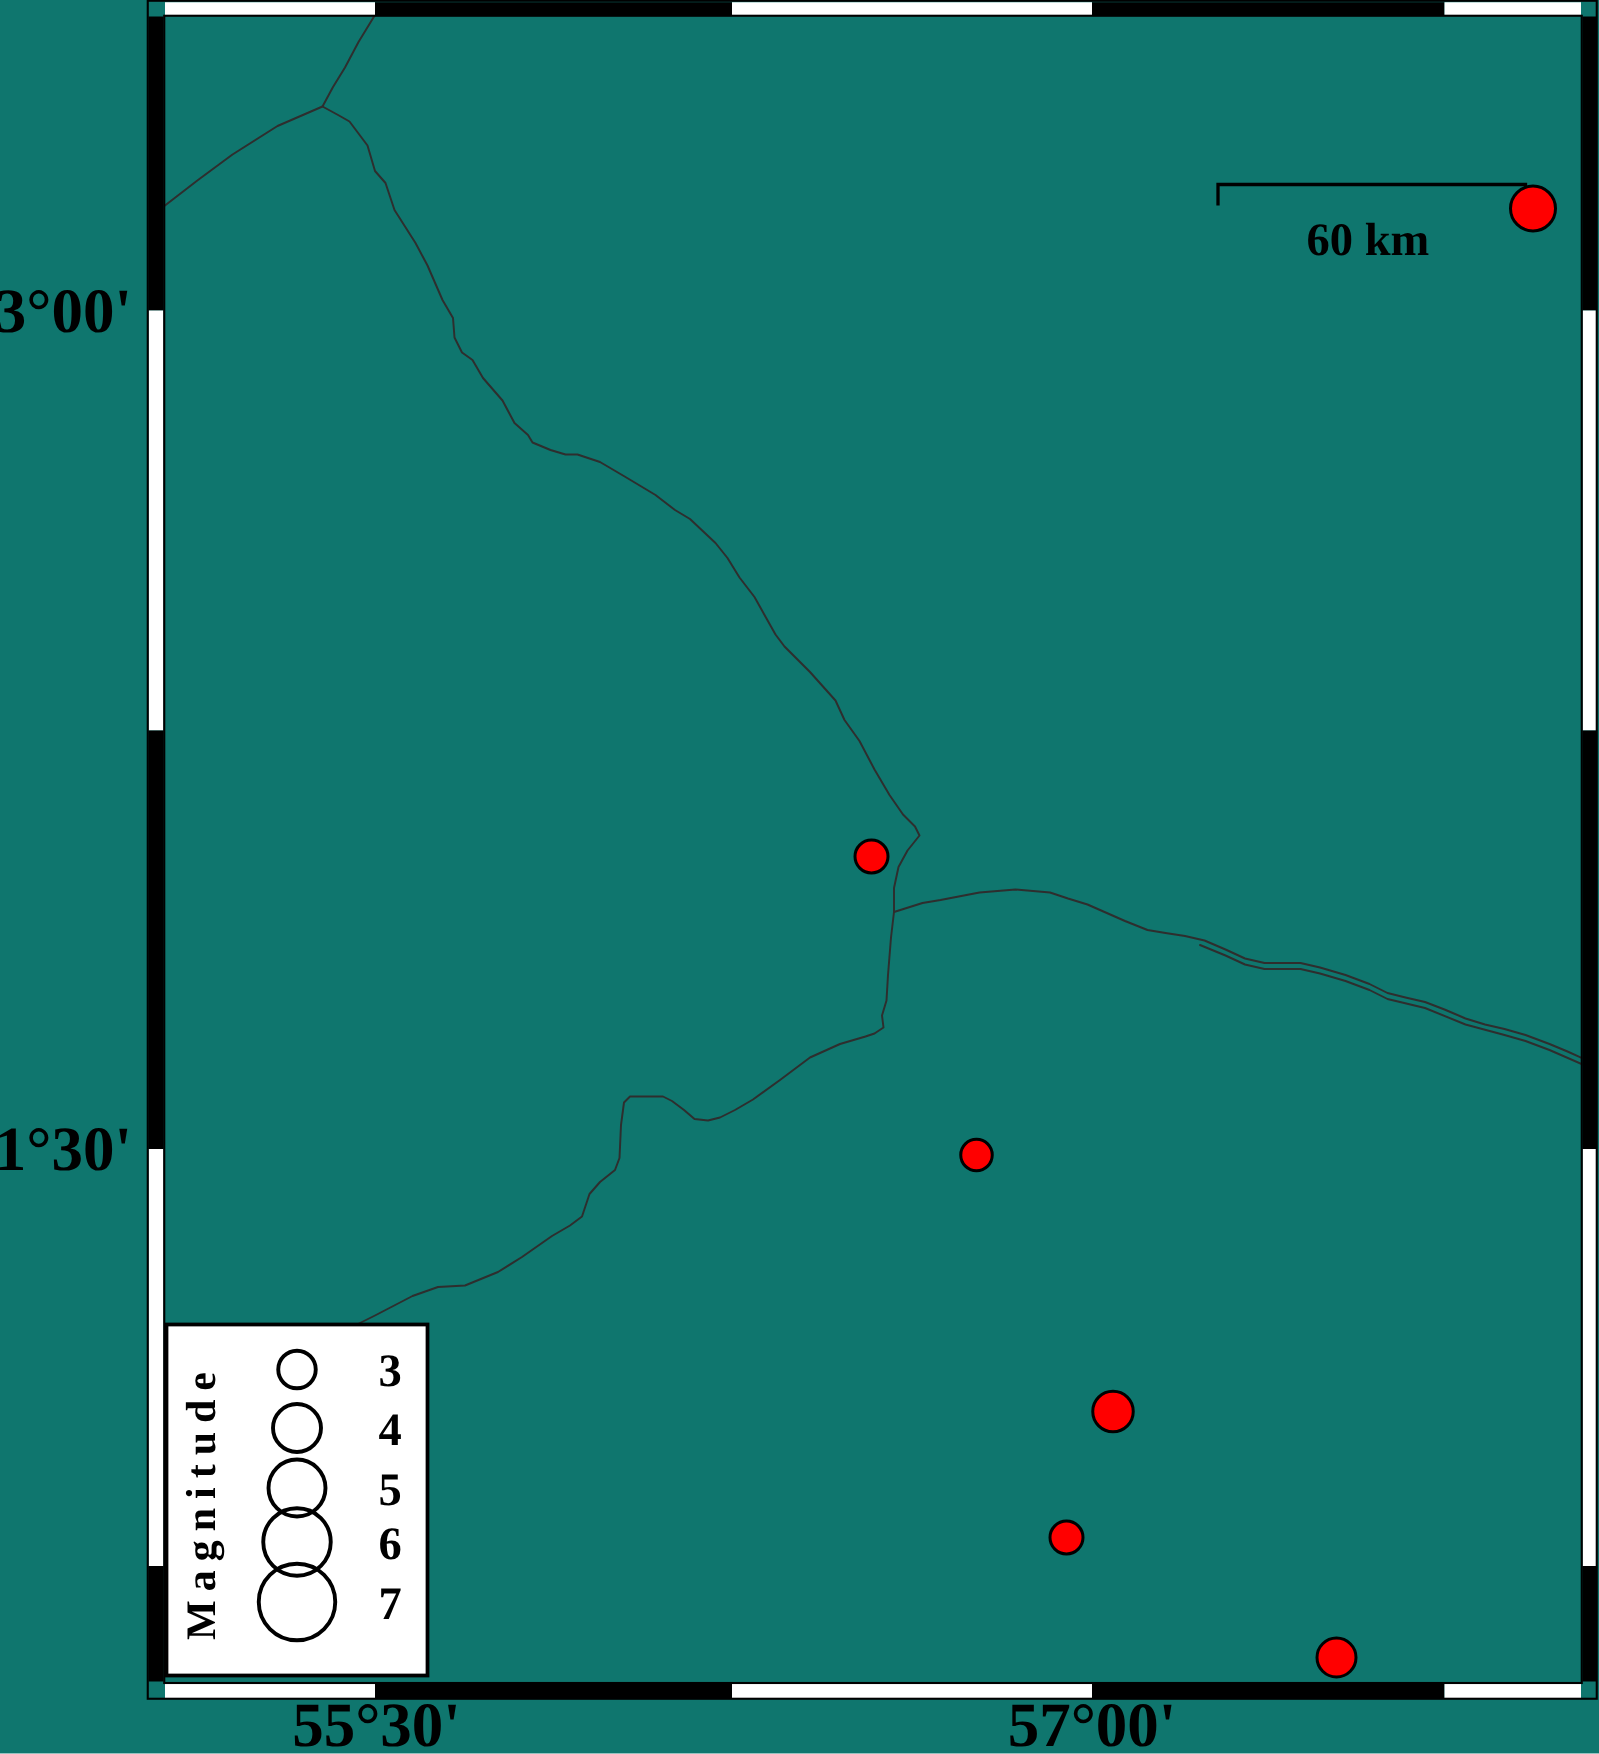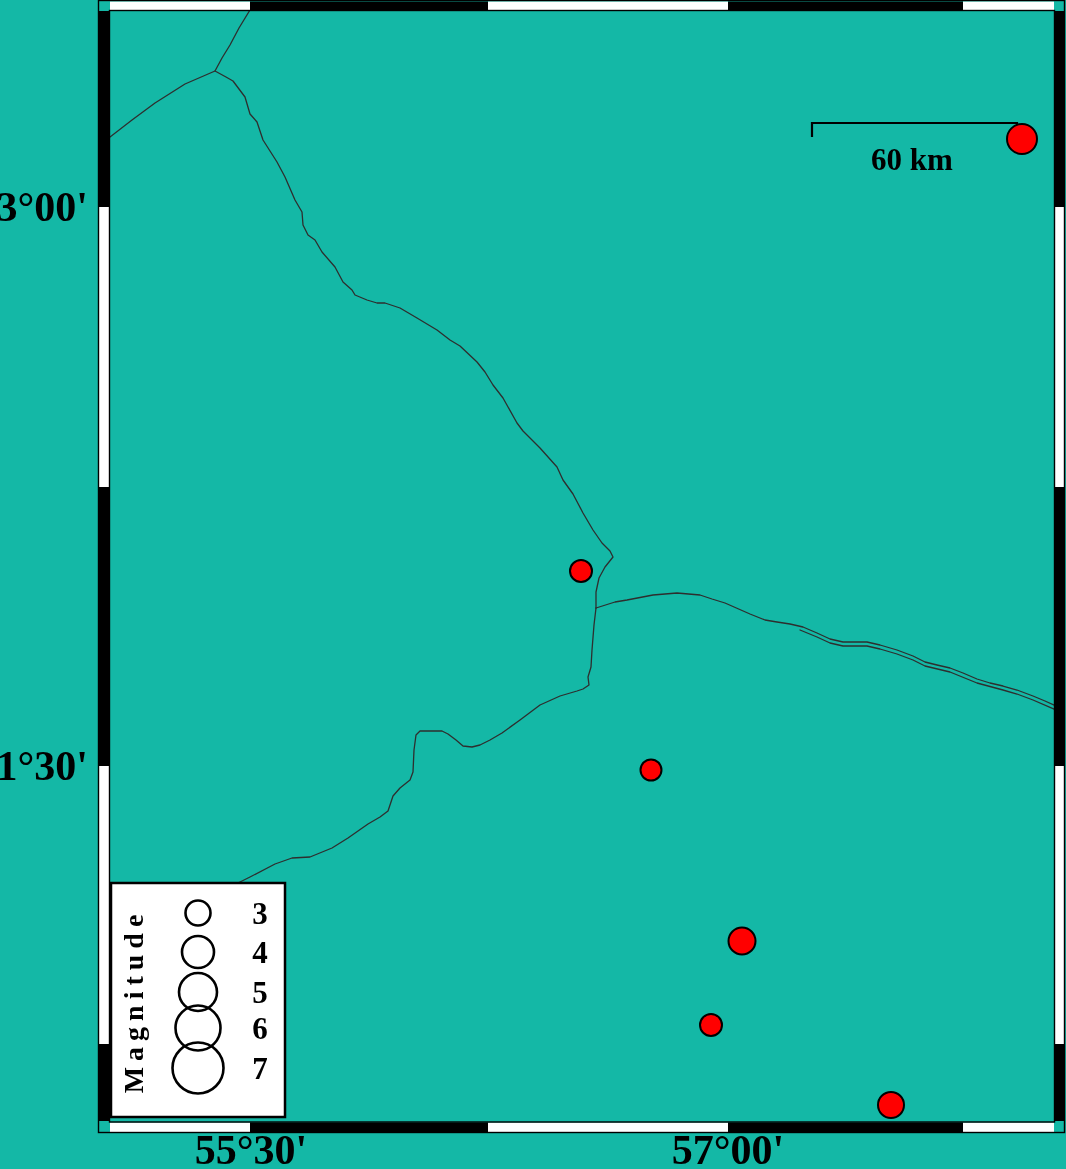--- a/index.html
+++ b/index.html
@@ -1,20 +1,20 @@
 <!DOCTYPE html>
 <html><head>
 <meta charset="utf-8">
 <style>
   html, body { margin: 0; padding: 0; background: #ffffff; }
   .stage {
     position: relative;
     width: 1066px;
     height: 1169px;
-    background: #14b8a6;
+    background: #0f766e;
     overflow: hidden;
     font-family: "Liberation Serif", "DejaVu Serif", serif;
   }
   svg text {
     font-family: "Liberation Serif", "DejaVu Serif", serif;
     font-weight: 700;
     fill: #000000;
   }
   .annot { font-size: 42px; }
   .scalebar-label { font-size: 31px; }

